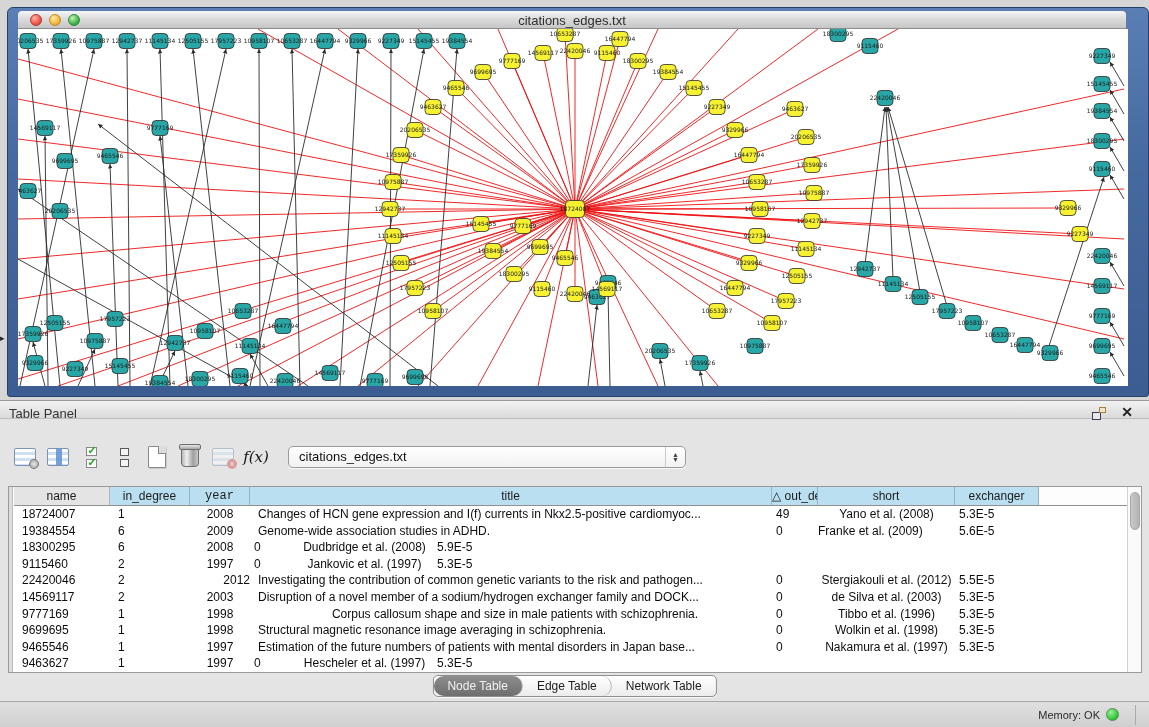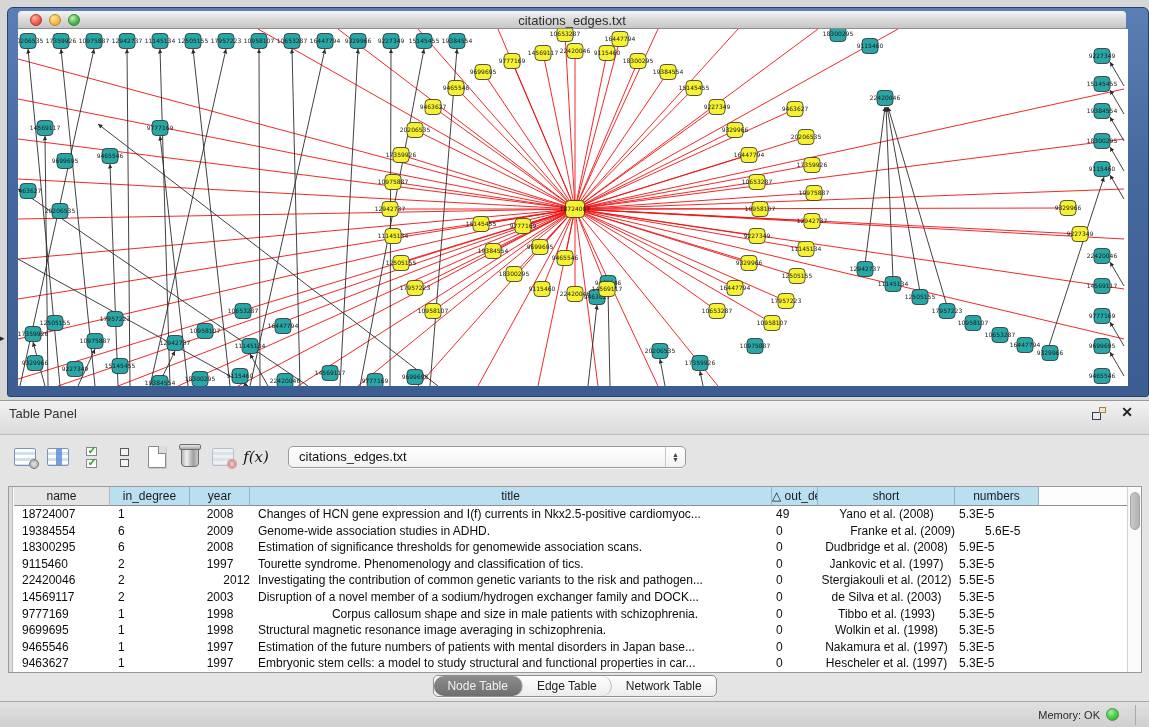--- a/index.html
+++ b/index.html
@@ -21,21 +21,21 @@
   .tl.yellow{ left:31px;  background:radial-gradient(circle at 35% 30%, #ffe9a8, #f5b73d 60%, #d3941f); border:1px solid #bb8a23;}
   .tl.green { left:50px;  background:radial-gradient(circle at 35% 30%, #c6f3b2, #46b54b 60%, #2d8f35); border:1px solid #2f8a36;}
   .net-canvas { position:relative; width:1110px; height:357px; background:#ffffff; overflow:hidden; }
   .net-canvas svg { display:block; }
 
   .collapse-arrow { position:absolute; left:0px; top:333px; font-size:9px; color:#222; }
 
   
   .table-panel { position:absolute; left:0; top:400px; width:1149px; height:327px;
     background:#e4e4e4; border-top:1px solid #9a9a9a; }
-  .panel-header { position:relative; height:34px;
+  .panel-header { position:relative; height:18px;
     background:linear-gradient(180deg,#f2f2f2,#dadada); border-bottom:1px solid #bdbdbd; }
   .panel-title { position:absolute; left:9px; top:5px; font-size:13px; color:#333; }
   .float-btn { position:absolute; right:43px; top:6px; width:14px; height:13px; cursor:default; }
   .float-btn .sq1 { position:absolute; left:0; bottom:0; width:9px; height:8px; border:1px solid #3c3c5a; background:#e9e9e9;}
   .float-btn .sq2 { position:absolute; right:0; top:0; width:7px; height:6px; border:1px solid #a5833c; background:#efe6cf;}
   .close-btn { position:absolute; right:16px; top:3px; font-size:14px; font-weight:bold; color:#1d1d1d; }
 
   
   .toolbar { position:absolute; left:10px; top:40px; height:32px; display:flex; align-items:center; }
   .tb-btn { width:30px; height:30px; margin-right:3px; display:flex; align-items:center; justify-content:center; }
@@ -540,60 +540,58 @@
           <span>▼</span>
         </span>
     </div>
   </div>
 
   <div class="table-wrap">
     <div class="rowstrip"></div>
     <div class="thead" id="thead">
         <div class="th gray" style="width: 96px;">name</div>
         <div class="th" style="width: 80px;">in_degree</div>
-        <div class="th" style="width: 60px;">year</div>
+        <div class="th" style="width: 60px; font-family: Liberation Mono, monospace;">year</div>
         <div class="th" style="width: 522px;">title</div>
         <div class="th" style="width: 46px;">△ out_de...</div>
         <div class="th" style="width: 137px;">short</div>
-        <div class="th" style="width: 84px;">numbers</div>
+        <div class="th" style="width: 84px;">exchanger</div>
         <div class="th filler"></div>
       </div>
     <div class="tbody" id="tbody">
         <div class="tr">
           <div class="td" style="width: 96px; text-align: left; padding-left: 8px;">18724007</div>
           <div class="td" style="width: 80px; text-align: left; padding-left: 8px;">1</div>
           <div class="td" style="width: 60px; text-align: center;">2008</div>
           <div class="td" style="width: 522px; text-align: left; padding-left: 8px;">Changes of HCN gene expression and I(f) currents in Nkx2.5-positive cardiomyoc...</div>
           <div class="td" style="width: 46px; text-align: left; padding-left: 4px;">49</div>
           <div class="td" style="width: 137px; text-align: center;">Yano et al. (2008)</div>
           <div class="td" style="width: 84px; text-align: left; padding-left: 4px;">5.3E-5</div>
         </div>
         <div class="tr">
           <div class="td" style="width: 96px; text-align: left; padding-left: 8px;">19384554</div>
           <div class="td" style="width: 80px; text-align: left; padding-left: 8px;">6</div>
           <div class="td" style="width: 60px; text-align: center;">2009</div>
           <div class="td" style="width: 522px; text-align: left; padding-left: 8px;">Genome-wide association studies in ADHD.</div>
           <div class="td" style="width: 46px; text-align: left; padding-left: 4px;">0</div>
-          <div class="td" style="width: 137px; text-align: right;">Franke et al. (2009)</div>
-          <div class="td" style="width: 84px; text-align: left; padding-left: 4px; margin-left: 26px;">5.6E-5</div>
+          <div class="td" style="width: 137px; text-align: left;">Franke et al. (2009)</div>
+          <div class="td" style="width: 84px; text-align: left; padding-left: 4px;">5.6E-5</div>
         </div>
         <div class="tr">
           <div class="td" style="width: 96px; text-align: left; padding-left: 8px;">18300295</div>
           <div class="td" style="width: 80px; text-align: left; padding-left: 8px;">6</div>
           <div class="td" style="width: 60px; text-align: center;">2008</div>
-          <div class="td" style="width: 522px; text-align: left; padding-left: 8px;">Estimation of significance thresholds for genomewide association scans.</div>
           <div class="td" style="width: 46px; text-align: left; padding-left: 4px;">0</div>
           <div class="td" style="width: 137px; text-align: center;">Dudbridge et al. (2008)</div>
           <div class="td" style="width: 84px; text-align: left; padding-left: 4px;">5.9E-5</div>
         </div>
         <div class="tr">
           <div class="td" style="width: 96px; text-align: left; padding-left: 8px;">9115460</div>
           <div class="td" style="width: 80px; text-align: left; padding-left: 8px;">2</div>
           <div class="td" style="width: 60px; text-align: center;">1997</div>
-          <div class="td" style="width: 522px; text-align: left; padding-left: 8px;">Tourette syndrome. Phenomenology and classification of tics.</div>
           <div class="td" style="width: 46px; text-align: left; padding-left: 4px;">0</div>
           <div class="td" style="width: 137px; text-align: center;">Jankovic et al. (1997)</div>
           <div class="td" style="width: 84px; text-align: left; padding-left: 4px;">5.3E-5</div>
         </div>
         <div class="tr">
           <div class="td" style="width: 96px; text-align: left; padding-left: 8px;">22420046</div>
           <div class="td" style="width: 80px; text-align: left; padding-left: 8px;">2</div>
           <div class="td" style="width: 60px; text-align: right;">2012</div>
           <div class="td" style="width: 522px; text-align: left; padding-left: 8px;">Investigating the contribution of common genetic variants to the risk and pathogen...</div>
           <div class="td" style="width: 46px; text-align: left; padding-left: 4px;">0</div>
@@ -608,21 +606,21 @@
           <div class="td" style="width: 46px; text-align: left; padding-left: 4px;">0</div>
           <div class="td" style="width: 137px; text-align: center;">de Silva et al. (2003)</div>
           <div class="td" style="width: 84px; text-align: left; padding-left: 4px;">5.3E-5</div>
         </div>
         <div class="tr">
           <div class="td" style="width: 96px; text-align: left; padding-left: 8px;">9777169</div>
           <div class="td" style="width: 80px; text-align: left; padding-left: 8px;">1</div>
           <div class="td" style="width: 60px; text-align: center;">1998</div>
           <div class="td" style="width: 522px; text-align: center; padding-left: 8px;">Corpus callosum shape and size in male patients with schizophrenia.</div>
           <div class="td" style="width: 46px; text-align: left; padding-left: 4px;">0</div>
-          <div class="td" style="width: 137px; text-align: center;">Tibbo et al. (1993)</div>
+          <div class="td" style="width: 137px; text-align: center;">Tibbo et al. (1996)</div>
           <div class="td" style="width: 84px; text-align: left; padding-left: 4px;">5.3E-5</div>
         </div>
         <div class="tr">
           <div class="td" style="width: 96px; text-align: left; padding-left: 8px;">9699695</div>
           <div class="td" style="width: 80px; text-align: left; padding-left: 8px;">1</div>
           <div class="td" style="width: 60px; text-align: center;">1998</div>
           <div class="td" style="width: 522px; text-align: left; padding-left: 8px;">Structural magnetic resonance image averaging in schizophrenia.</div>
           <div class="td" style="width: 46px; text-align: left; padding-left: 4px;">0</div>
           <div class="td" style="width: 137px; text-align: center;">Wolkin et al. (1998)</div>
           <div class="td" style="width: 84px; text-align: left; padding-left: 4px;">5.3E-5</div>
@@ -633,21 +631,20 @@
           <div class="td" style="width: 60px; text-align: center;">1997</div>
           <div class="td" style="width: 522px; text-align: left; padding-left: 8px;">Estimation of the future numbers of patients with mental disorders in Japan base...</div>
           <div class="td" style="width: 46px; text-align: left; padding-left: 4px;">0</div>
           <div class="td" style="width: 137px; text-align: center;">Nakamura et al. (1997)</div>
           <div class="td" style="width: 84px; text-align: left; padding-left: 4px;">5.3E-5</div>
         </div>
         <div class="tr">
           <div class="td" style="width: 96px; text-align: left; padding-left: 8px;">9463627</div>
           <div class="td" style="width: 80px; text-align: left; padding-left: 8px;">1</div>
           <div class="td" style="width: 60px; text-align: center;">1997</div>
-          <div class="td" style="width: 522px; text-align: left; padding-left: 8px;">Embryonic stem cells: a model to study structural and functional properties in car...</div>
           <div class="td" style="width: 46px; text-align: left; padding-left: 4px;">0</div>
           <div class="td" style="width: 137px; text-align: center;">Hescheler et al. (1997)</div>
           <div class="td" style="width: 84px; text-align: left; padding-left: 4px;">5.3E-5</div>
         </div>
       </div>
     <div class="vscroll">
       <div class="vthumb"></div>
     </div>
   </div>
 

